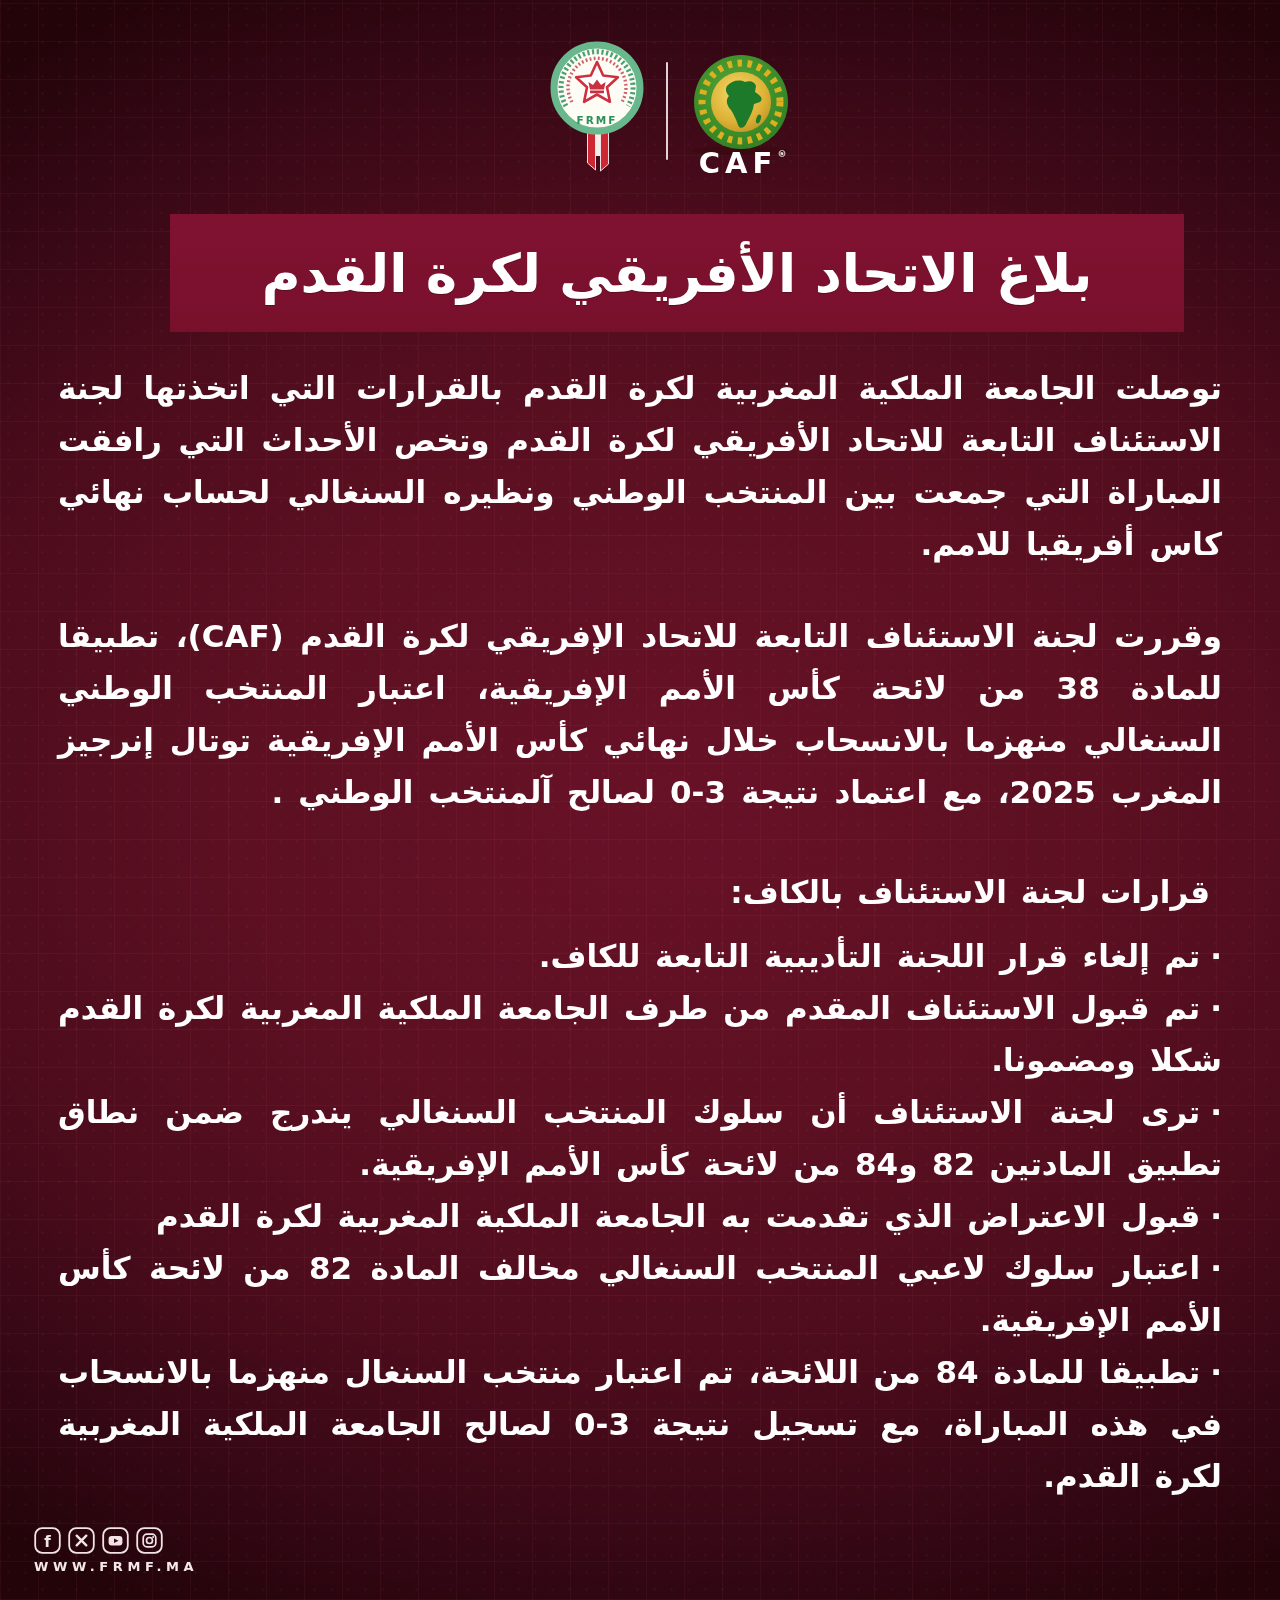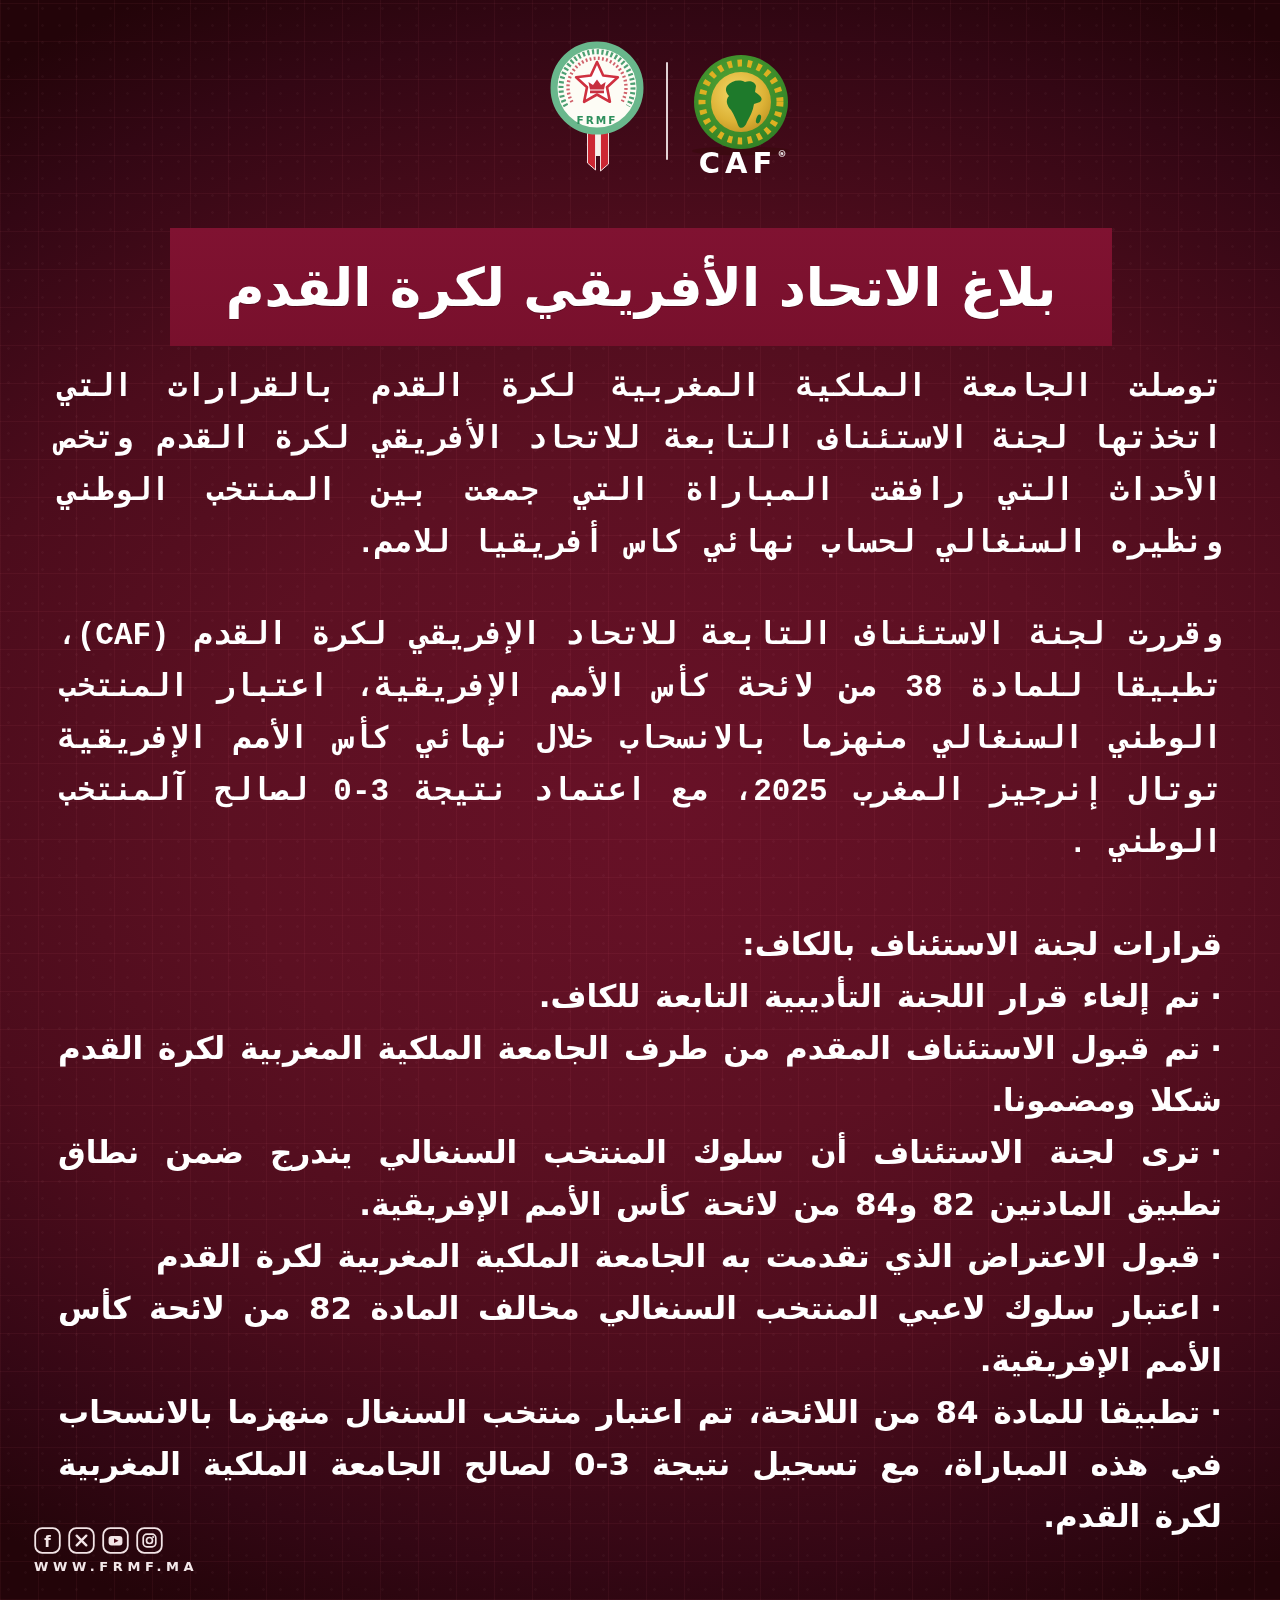--- a/index.html
+++ b/index.html
@@ -18,37 +18,37 @@
     background-size:auto,auto,17px 17px;
   }
   
   .logos{position:absolute;top:0;left:0;width:100%;height:200px;margin-left:41px;}
   .frmf-logo{position:absolute;left:502px;top:40px;}
   .logo-divider{position:absolute;left:625px;top:62px;width:2px;height:98px;
     background:rgba(255,245,246,0.85);border-radius:2px;}
   .caf-logo{position:absolute;left:645px;top:52px;}
   
   .banner{
-    position:absolute;left:170px;top:228px;width:942px;height:118px;
+    position:absolute;left:170px;top:214px;width:1014px;height:118px;
     background:linear-gradient(180deg,#801231 0%,#78102c 100%);
     display:flex;align-items:center;justify-content:center;
   }
   .banner h1{
     margin:0;color:#ffffff;font-size:53px;font-weight:bold;direction:rtl;
     letter-spacing:0;line-height:1;text-shadow:0 1px 0 rgba(0,0,0,0.25);
   }
   
   .content{
     position:absolute;left:58px;top:362px;width:1164px;direction:rtl;
     color:#ffffff;font-weight:bold;font-size:31px;line-height:52px;
   }
-  .para{margin:0;text-align:justify;text-align-last:right;word-spacing:0.14em;font-family:Liberation Mono, monospace;}
+  .para{margin:0;text-align:justify;text-align-last:right;word-spacing:0.14em;}
   .para.p1{margin-bottom:40px;}
   .para.p2{margin-bottom:48px;}
-  .decisions-heading{margin:0;text-align:right;word-spacing:0.1em;}
+  .decisions-heading{margin:12px;text-align:right;word-spacing:0.1em;}
   .bullet{text-align:justify;text-align-last:right;word-spacing:0.12em;}
   .bullet .marker{display:inline-block;margin-left:10px;}
   
   .footer{position:absolute;left:34px;top:1527px;}
   .social-row{display:flex;gap:7px;}
   .icon-box{width:27px;height:27px;display:block;cursor:pointer;}
   .site{
     margin-top:5px;color:#f4e8ea;font-size:13px;font-weight:bold;
     letter-spacing:4.6px;line-height:1.2;
   }

